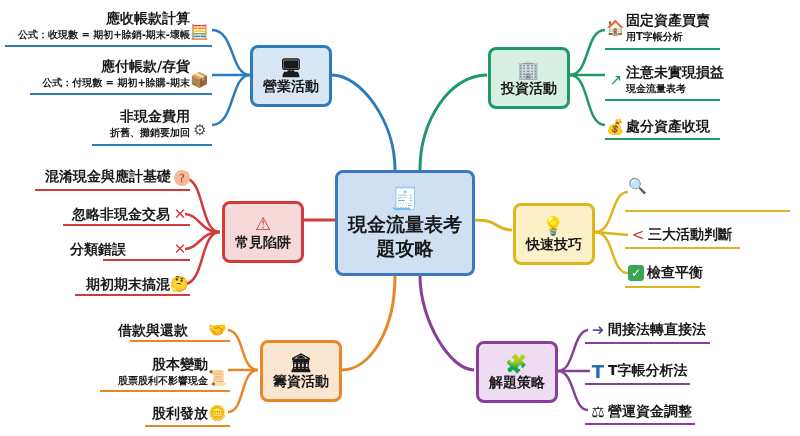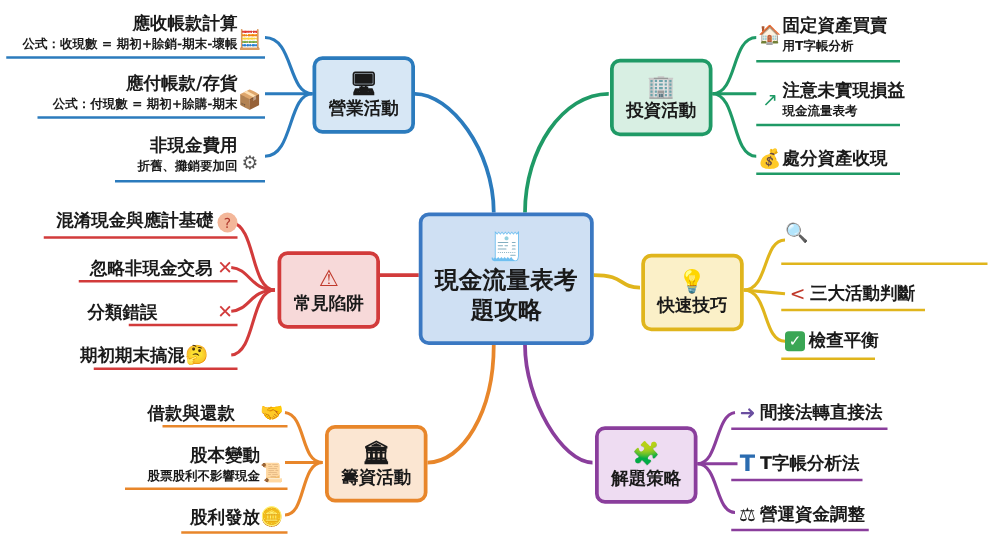--- a/index.html
+++ b/index.html
@@ -136,21 +136,21 @@
   <span class="ic" style="background:#f3b79a;border-radius:50%;width:16px;height:16px;font-size:11px;color:#b03a2e;margin-left:3px;">?</span>
 </div>
 <div class="leaf right" style="right:610px;top:204px;">
   <span class="t">忽略非現金交易</span>
   <span class="ic" style="color:#d23b3b;font-weight:bold;">✕</span>
 </div>
 <div class="leaf right" style="right:610px;top:239px;gap:44px;">
   <span class="t">分類錯誤</span>
   <span class="ic" style="color:#d23b3b;font-weight:bold;">✕</span>
 </div>
-<div class="leaf right" style="right:632px;top:274px;font-family:Liberation Mono, monospace;">
+<div class="leaf right" style="right:610px;top:274px;font-family:Liberation Mono, monospace;">
   <span class="t">期初期末搞混</span>
   <span class="ic">🤔</span>
 </div>
 
 <div class="node branch" style="left:513px;top:203px;background:#fbf0c8;border-color:#e0b51c;">
   <span style="font-size:18px;">💡</span>
   <span>快速技巧</span>
 </div>
 <div class="leaf" style="left:628px;top:176px;">
   <span class="ic">🔍</span>

